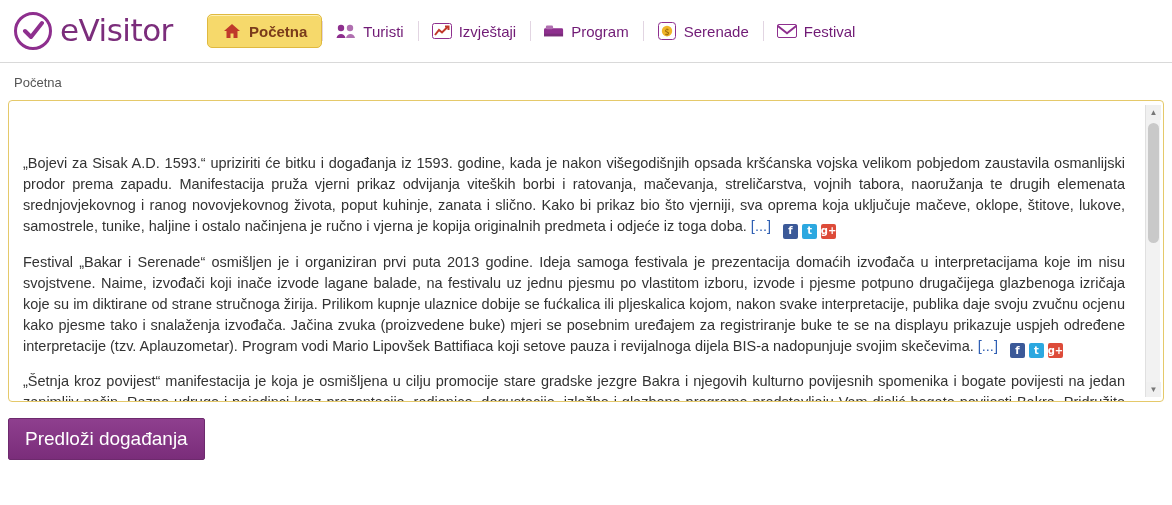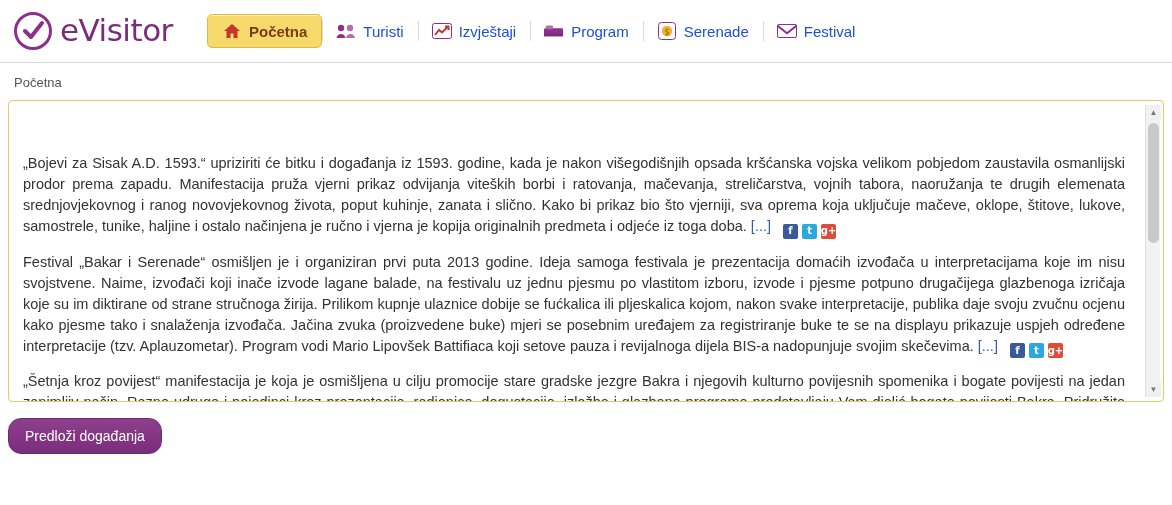--- a/index.html
+++ b/index.html
@@ -33,21 +33,21 @@
     color: #7b2d7b;
     letter-spacing: -0.5px;
     font-family: "DejaVu Sans", sans-serif;
   }
 
   .nav { display:flex; align-items:center; gap:0; margin-left: 18px; }
   .nav-item {
     display:flex; align-items:center; gap:7px;
     padding: 8px 14px;
     font-size: 15px;
-    color:#1d4ed8;
+    color:#701a75;
     white-space:nowrap;
     cursor:pointer;
     border-radius: 5px;
     position: relative;
   }
   .nav-item + .nav-item::before {
     content:"";
     position:absolute;
     left:0; top:7px; bottom:7px;
     width:1px;
@@ -156,24 +156,24 @@
   }
 
   
   .footer {
     padding: 16px 0 0 8px;
   }
   .btn-primary {
     display:inline-block;
     background: linear-gradient(#8e3f8e, #7a2d7a);
     color:#fff;
-    font-size: 14px;
+    font-size: 19px;
     padding: 9px 16px;
     border: 1px solid #6d2a6d;
-    border-radius: 13px;
+    border-radius: 2px;
     cursor:pointer;
   }
 </style>
 </head>
 <body>
 
 <div class="page">
 
   <div class="header">
     <div class="logo-wrap">

